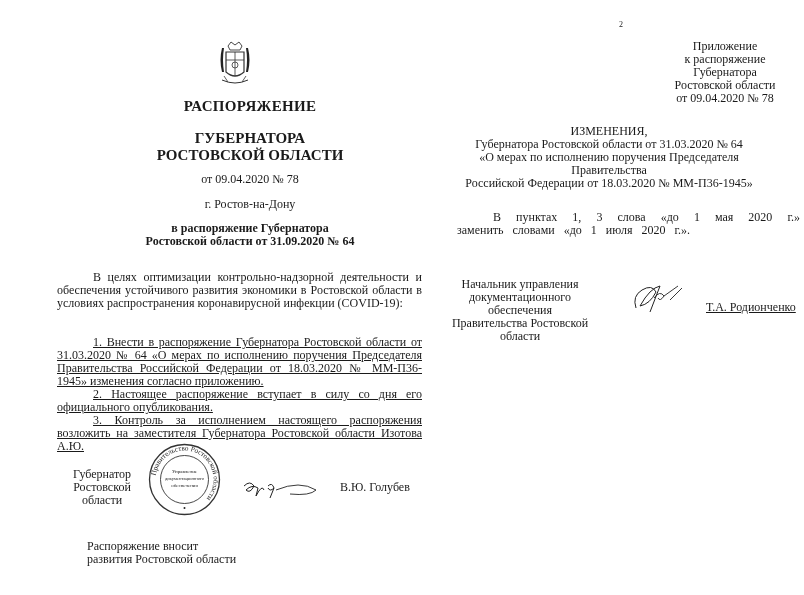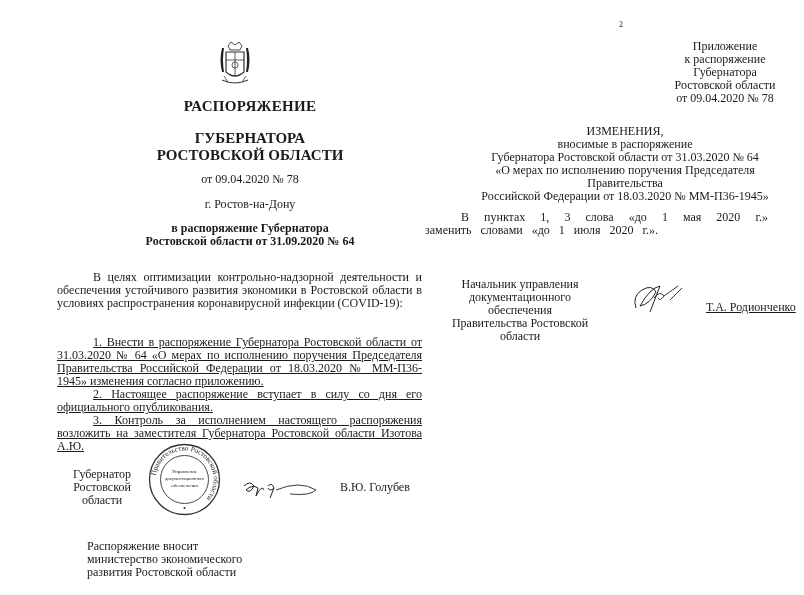--- a/index.html
+++ b/index.html
@@ -21,22 +21,22 @@
   #items { left:57px; top:336px; width:365px; }
   #items p { margin:0;text-decoration:underline; }
   #gov-title { left:57px; top:468px; width:90px; }
   #stamp { left:148px; top:443px; width:73px; height:73px; }
   #sig-left { left:240px; top:476px; width:80px; height:26px; }
   #gov-name { left:340px; top:481px; }
   #submitter { left:39px; top:540px; width:200px;margin-left:48px; }
 
   #page-num { left:619px; top:20px; font-size:8px; }
   #appendix { left:660px; top:40px; width:130px; }
-  #changes-title { left:470px; top:125px; width:310px; }
-  #changes-body { left:425px; top:211px; width:343px; }
+  #changes-title { left:454px; top:125px; width:310px; }
+  #changes-body { left:457px; top:211px; width:343px; }
   #chief { left:440px; top:278px; width:160px; }
   #sig-right { left:630px; top:278px; width:60px; height:40px; }
   #chief-name { left:706px; top:301px;text-decoration:underline; }
 </style>
 </head>
 <body>
 
 <div id="coat" class="abs">
   <svg width="42" height="50" viewBox="0 0 42 50">
     <path d="M12 14 L30 14 L30 34 Q21 42 12 34 Z" fill="none" stroke="#333" stroke-width="1.2"></path>
@@ -98,37 +98,35 @@
   <svg width="80" height="26" viewBox="0 0 80 26">
     <path d="M4 10 Q10 4 14 10 Q10 18 6 14 Q12 8 18 12 L16 20 Q22 8 24 14" fill="none" stroke="#222" stroke-width="1"></path>
     <path d="M28 10 Q32 6 34 12 Q30 16 28 12 M34 12 L30 22" fill="none" stroke="#222" stroke-width="1"></path>
     <path d="M36 14 Q60 4 76 14 Q70 20 50 18" fill="none" stroke="#222" stroke-width="0.9"></path>
   </svg>
 </div>
 <div id="gov-name" class="abs t">В.Ю. Голубев</div>
 
 <div id="submitter" class="abs t">
   <div>Распоряжение вносит</div>
-  <div>министерство экономического</div>
   <div>развития Ростовской области</div>
 </div>
 
 <div id="page-num" class="abs">2</div>
 
 <div id="appendix" class="abs t center">
   <div>Приложение</div>
   <div>к распоряжение</div>
   <div>Губернатора</div>
   <div>Ростовской области</div>
   <div>от 09.04.2020 № 78</div>
 </div>
 
 <div id="changes-title" class="abs t center">
   <div>ИЗМЕНЕНИЯ,</div>
-  <div>вносимые в распоряжение</div>
   <div>Губернатора Ростовской области от 31.03.2020 № 64</div>
   <div>«О мерах по исполнению поручения Председателя Правительства</div>
   <div>Российской Федерации от 18.03.2020 № ММ-П36-1945»</div>
 </div>
 
 <div id="changes-body" class="abs t justify indent" style="word-spacing:6px;">В пунктах 1, 3 слова «до 1 мая 2020 г.» заменить словами «до 1 июля 2020 г.».</div>
 
 <div id="chief" class="abs t center">
   <div>Начальник управления</div>
   <div>документационного обеспечения</div>

